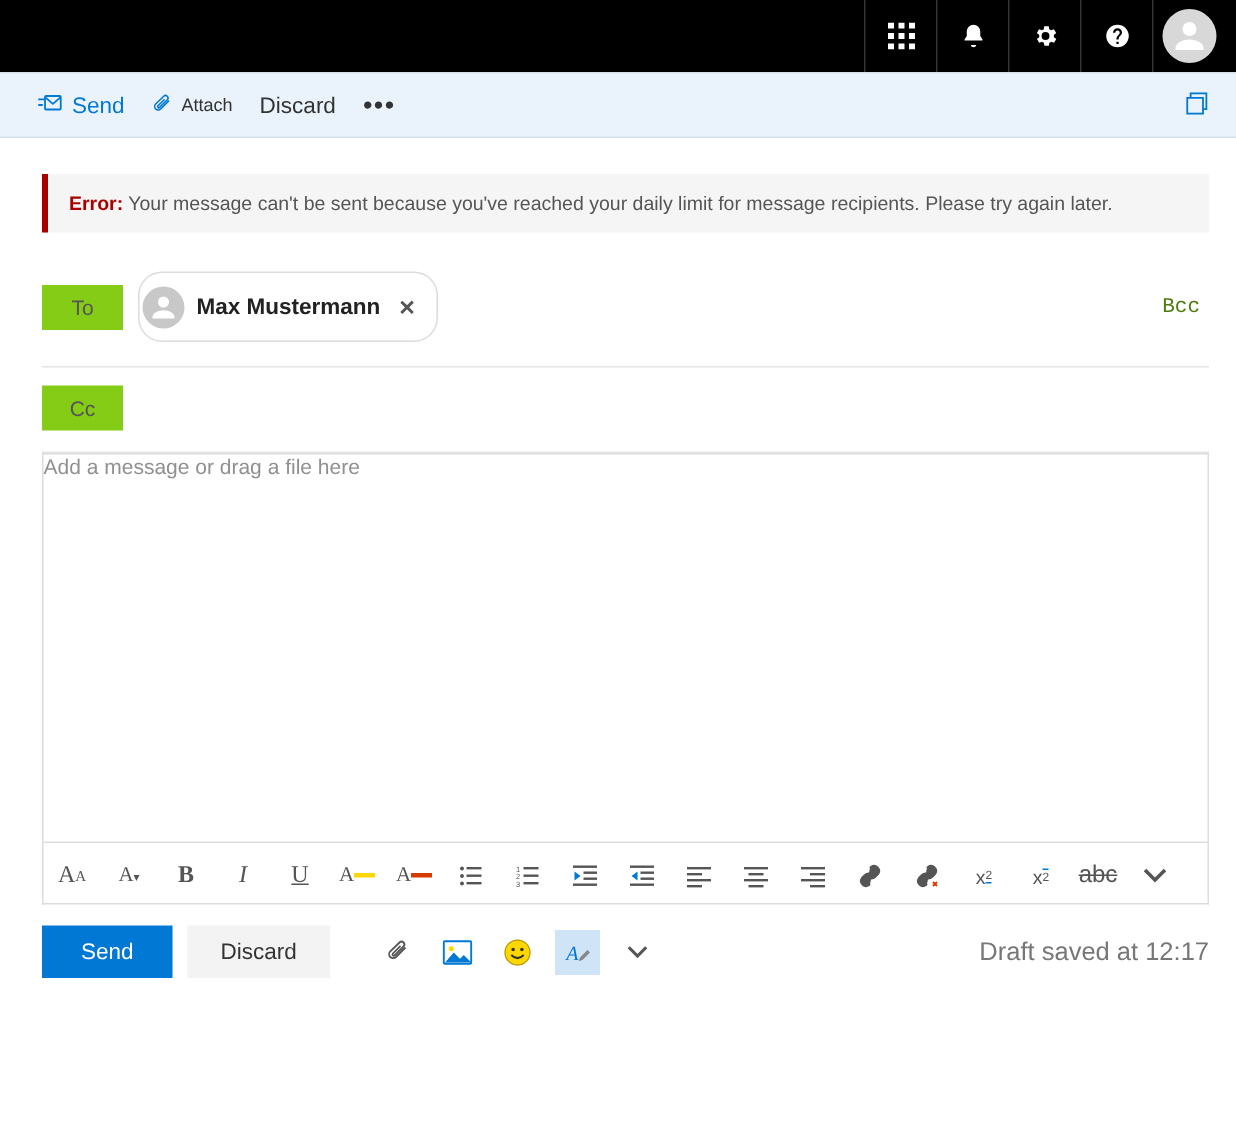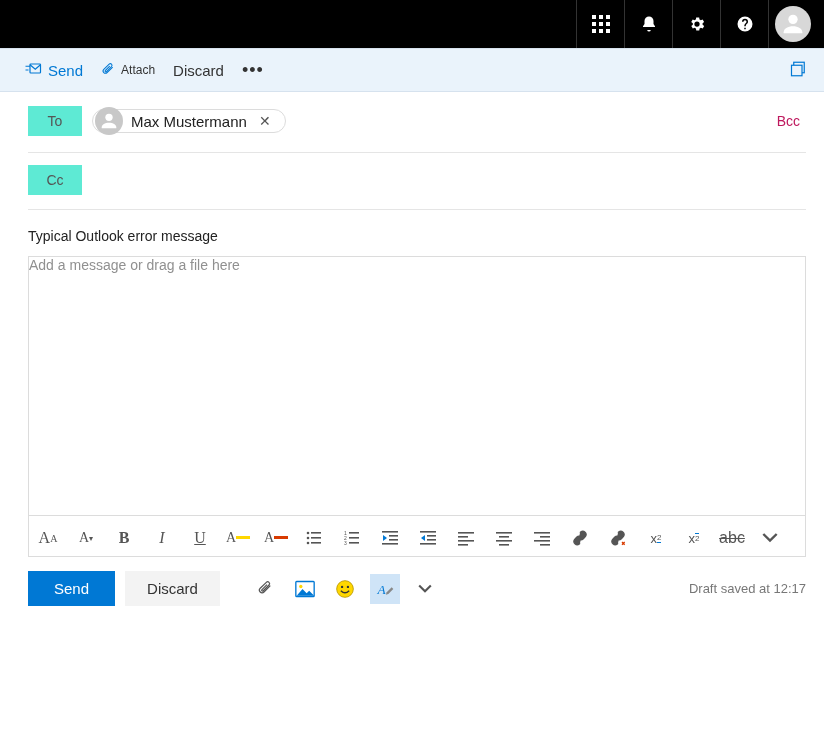--- a/index.html
+++ b/index.html
@@ -20,43 +20,43 @@
   .compose-toolbar .more-btn { color: #333; cursor: pointer; font-size: 18px; letter-spacing: 1px; }
   .popout { margin-left: auto; color: #0078d4; cursor: pointer; }
 
   .content { padding: 12px 18px 24px 28px; }
 
   .error-banner { background: #f5f5f5; border-left: 4px solid #a80000; padding: 12px 14px; margin: 12px 0 24px 0; font-size: 13px; color: #555; }
   .error-banner .err-label { color: #a80000; font-weight: 600; }
 
   .recip-row { display: flex; align-items: center; padding: 2px 0 16px 0; border-bottom: 1px solid #e5e5e5; margin-bottom: 0; gap: 10px; }
   .cc-row { display: flex; padding: 12px 0 14px 0; border-bottom: 1px solid #e5e5e5; margin-bottom: 0; gap: 10px; }
-  .recip-label { background: #5eead4; width: 54px; height: 30px; display: flex; align-items: center; justify-content: center; color: #555; cursor: pointer; font-size: 14px; }
-  .chip { display: inline-flex; align-items: center; gap: 8px; border: 1px solid #dcdcdc; border-radius: 16px; padding: 2px 10px 2px 2px; height: 24px; }
+  .recip-label { background: #84cc16; width: 54px; height: 30px; display: flex; align-items: center; justify-content: center; color: #555; cursor: pointer; font-size: 14px; }
+  .chip { display: inline-flex; align-items: center; gap: 8px; border: 1px solid #dcdcdc; border-radius: 16px; padding: 2px 10px 2px 2px; height: 47px; font-weight: bold; }
   .chip-avatar { width: 28px; height: 28px; border-radius: 50%; background: #c8c8c8; display: flex; align-items: center; justify-content: center; }
   .chip-avatar svg { width: 22px; height: 22px; fill: #fff; }
   .chip-name { font-size: 15px; color: #222; }
   .chip-x { font-size: 14px; color: #555; cursor: pointer; padding: 0 4px; }
-  .bcc-btn { margin-left: auto; color: #be185d; cursor: pointer; font-size: 14px; padding-right: 6px; }
+  .bcc-btn { margin-left: auto; color: #4d7c0f; cursor: pointer; font-size: 14px; padding-right: 6px; font-family: Liberation Mono, monospace; }
 
   .subject-row { padding: 18px 0 12px 0; }
   .subject-input { width: 100%; border: none; outline: none; font-size: 14px; color: #222; }
 
   .body-area { border: 1px solid #dcdcdc; padding: 0; min-height: 260px; color: #909090; font-size: 14px; }
 
   .format-toolbar { display: flex; align-items: center; gap: 12px; padding: 10px 6px 6px 6px; color: #555; border: 1px solid #dcdcdc; border-top: none; }
   .fbtn { width: 26px; height: 24px; display: flex; align-items: center; justify-content: center; cursor: pointer; color: #555; }
   .fbtn svg { width: 16px; height: 16px; fill: #555; }
 
   .bottom-actions { display: flex; align-items: center; gap: 10px; padding-top: 14px; }
   .primary-send { background: #0078d4; color: #fff; border: none; padding: 9px 26px; font-size: 15px; cursor: pointer; }
   .secondary-discard { background: #f3f3f3; color: #333; border: none; padding: 9px 22px; font-size: 15px; cursor: pointer; }
   .ba-icon { width: 30px; height: 30px; display: flex; align-items: center; justify-content: center; cursor: pointer; }
   .ba-icon.active { background: #cfe4f7; }
-  .draft-status { margin-left: auto; color: #777; font-size: 13px; }
+  .draft-status { margin-left: auto; color: #777; font-size: 17px; }
 </style>
 </head>
 <body>
 
 <div class="topbar">
   <div class="topbar-item">
     <svg viewBox="0 0 18 18">
         <rect x="0" y="0" width="4" height="4"></rect>
         <rect x="7" y="0" width="4" height="4"></rect>
         <rect x="14" y="0" width="4" height="4"></rect>
@@ -115,43 +115,44 @@
   <div class="popout">
     <svg width="18" height="18" viewBox="0 0 24 24" fill="none">
         <rect x="5" y="3" width="14" height="14" stroke="#0078d4" stroke-width="1.6"></rect>
         <rect x="2" y="7" width="14" height="14" stroke="#0078d4" stroke-width="1.6" fill="#eaf3fb"></rect>
       </svg>
   </div>
 </div>
 
 <div class="content">
 
+  <div class="error-banner">
+    <span class="err-label">Error:</span>
+    <span>Your message can't be sent because you've reached your daily limit for message recipients. Please try again later.</span>
+  </div>
 
   <div class="recip-row">
     <div class="recip-label">To</div>
     <div class="chip">
       <div class="chip-avatar">
         <svg viewBox="0 0 24 24">
             <circle cx="12" cy="8" r="4"></circle>
             <path d="M12 14c-4.4 0-8 2.2-8 5v1h16v-1c0-2.8-3.6-5-8-5z"></path>
           </svg>
       </div>
       <span class="chip-name">Max Mustermann</span>
       <span class="chip-x">✕</span>
     </div>
     <div class="bcc-btn">Bcc</div>
   </div>
 
   <div class="cc-row">
     <div class="recip-label">Cc</div>
   </div>
 
-  <div class="subject-row">
-    <input class="subject-input" value="Typical Outlook error message" style="">
-  </div>
 
   <div class="body-area">Add a message or drag a file here</div>
 
   <div class="format-toolbar">
     <div class="fbtn" style="font-family:serif">
         <span style="font-size:16px">A</span>
         <span style="font-size:10px">A</span>
       </div>
     <div class="fbtn" style="font-family:serif">A<span style="font-size:8px">▾</span></div>
     <div class="fbtn">

